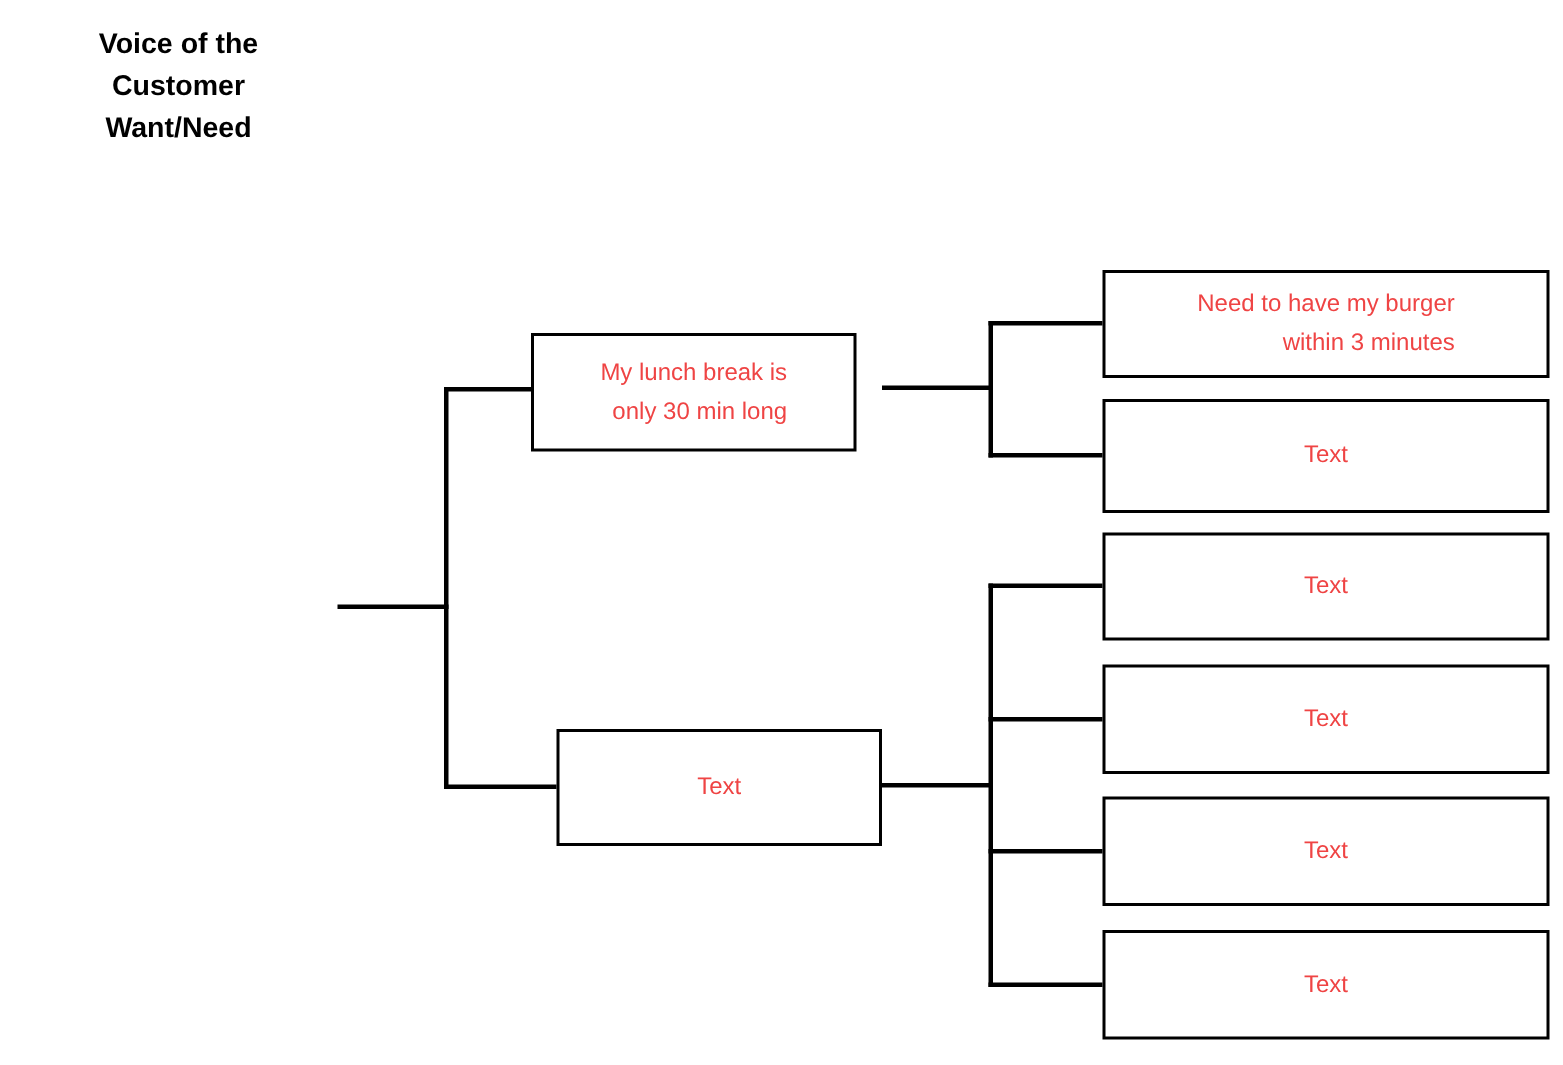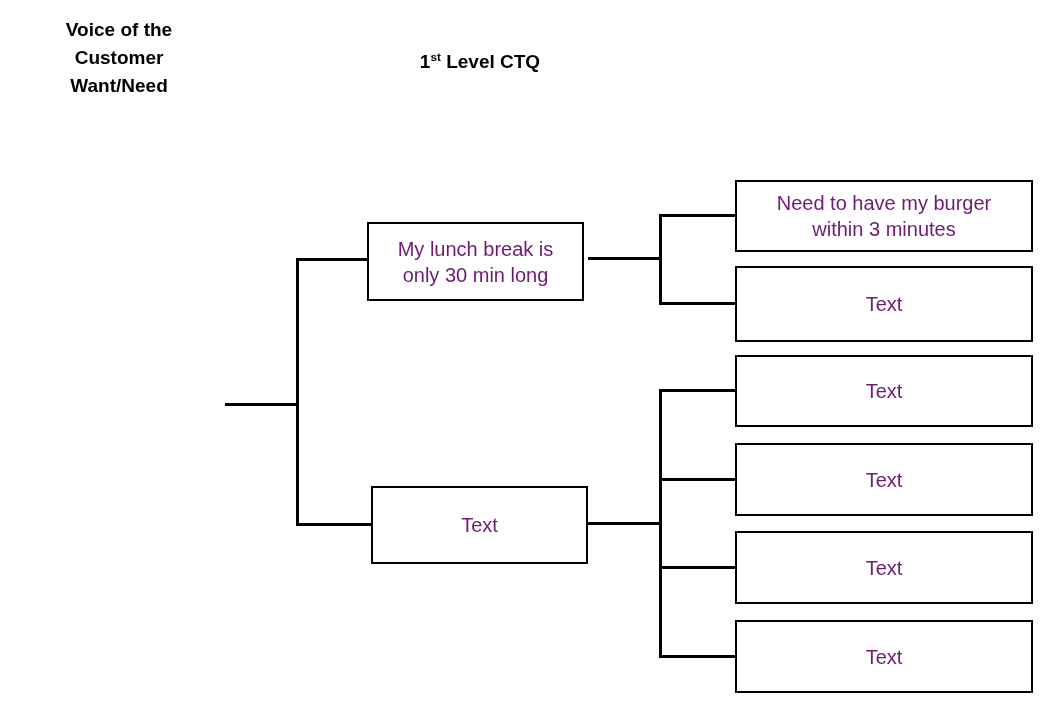--- a/index.html
+++ b/index.html
@@ -40,33 +40,33 @@
 
   
   .node {
     position: absolute;
     box-sizing: border-box;
     border: 2px solid #000000;
     background: #ffffff;
     display: flex;
     align-items: center;
     justify-content: center;
-    text-align: center;
-    font-size: 20px;
+    text-align: right;
+    font-size: 16px;
     line-height: 26px;
-    color: #701a75;
+    color: #ef4444;
     padding: 2px 6px;
     white-space: pre-line;
   }
 
   
   #node-root { left: 12px;  top: 355px; width: 213px; height: 103px; }
 
   
-  #node-l1-0 { left: 367px; top: 222px; width: 217px; height: 79px; }
+  #node-l1-0 { left: 354px; top: 222px; width: 217px; height: 79px; }
   #node-l1-1 { left: 371px; top: 486px; width: 217px; height: 78px; }
 
   
   #node-l2-0 { left: 735px; top: 180px; width: 298px; height: 72px; }
   #node-l2-1 { left: 735px; top: 266px; width: 298px; height: 76px; }
   
   #node-l2-2 { left: 735px; top: 355px; width: 298px; height: 72px; }
   #node-l2-3 { left: 735px; top: 443px; width: 298px; height: 73px; }
   #node-l2-4 { left: 735px; top: 531px; width: 298px; height: 73px; }
   #node-l2-5 { left: 735px; top: 620px; width: 298px; height: 73px; }
@@ -81,21 +81,20 @@
 </style>
 </head>
 <body>
 
 <div id="canvas">
 
   <div class="col-header" id="header-voc">Voice of the
 Customer
 Want/Need</div>
 
-  <div class="col-header" id="header-ctq1"><span>1</span><sup>st</sup><span> Level CTQ</span></div>
 
 
   <div class="line hline" style="left:225px; top:403px; width:74px;"></div>
   <div class="line vline" style="left:296px; top:258px; height:268px;"></div>
   <div class="line hline" style="left:296px; top:258px; width:78px;"></div>
   <div class="line hline" style="left:296px; top:523px; width:78px;"></div>
 
   <div class="line hline" style="left:588px; top:257px; width:74px;"></div>
   <div class="line vline" style="left:659px; top:214px; height:91px;"></div>
   <div class="line hline" style="left:659px; top:214px; width:79px;"></div>

